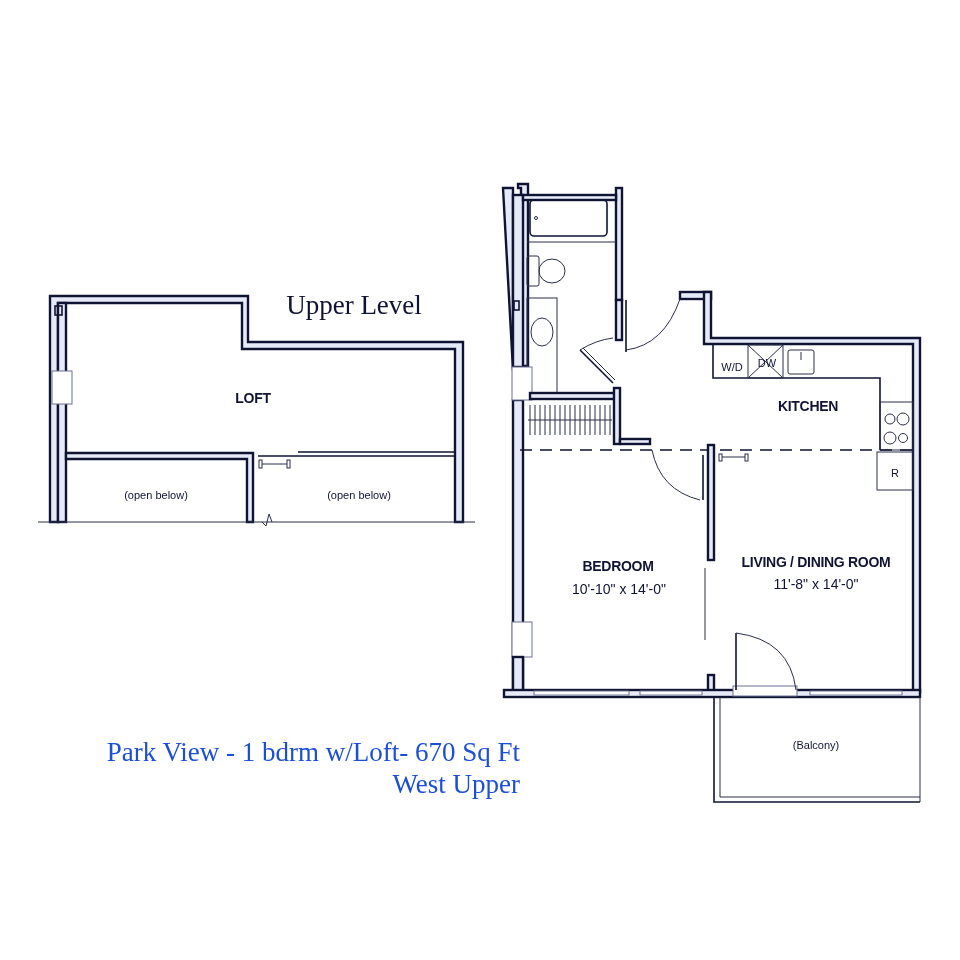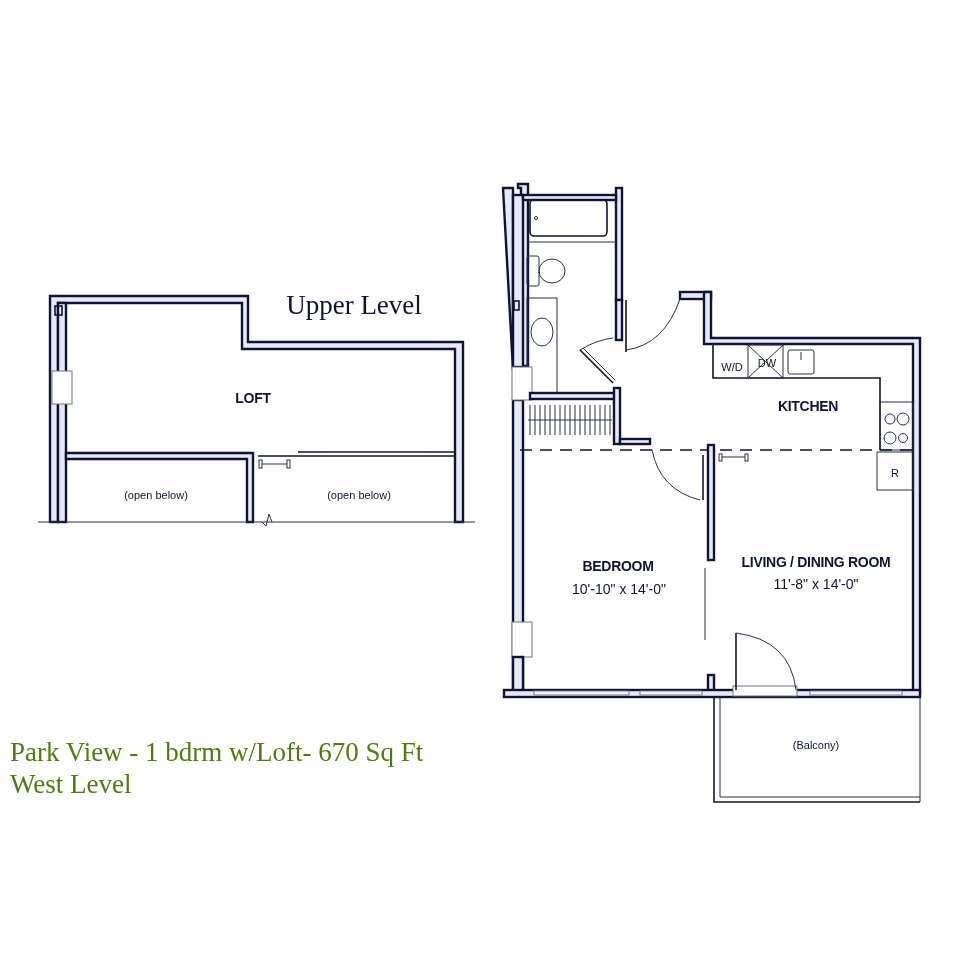--- a/index.html
+++ b/index.html
@@ -8,21 +8,21 @@
   .wall { fill: #e6eaf8; stroke: #0f1433; stroke-width: 2.4; }
   .line { fill: none; stroke: #0f1433; stroke-width: 1.6; }
   .thin { fill: none; stroke: #2a2f4a; stroke-width: 1; }
   .dash { fill: none; stroke: #0f1433; stroke-width: 1.6; stroke-dasharray: 12 8; }
   .win { fill: #ffffff; stroke: #6b7090; stroke-width: 1; }
   .lbl { font-family: "Liberation Sans", sans-serif; fill: #0f1433; }
   .room { font-size: 14px; font-weight: bold; letter-spacing: -0.3px; }
   .dim { font-size: 14px; }
   .small { font-size: 11px; }
   .serif { font-family: "Liberation Serif", serif; fill: #0f1433; }
-  .title { position: absolute; font-family: "Liberation Serif", serif; color: #4d7c0f; text-align: left; }
+  .title { position: absolute; font-family: "Liberation Serif", serif; color: #1d4ed8; text-align: right; }
 </style>
 </head>
 <body>
 
 <svg class="plan" viewBox="0 0 960 960" xmlns="http://www.w3.org/2000/svg">
 
   <g>
 
     <path class="wall" d="M50,296 L248,296 L248,342 L463,342 L463,522 L455,522 L455,349 L242,349 L242,303 L58,303 L58,522 L50,522 Z"></path>
 
@@ -148,14 +148,14 @@
 
     <text class="lbl room" x="816" y="567" text-anchor="middle">LIVING / DINING ROOM</text>
     <text class="lbl dim" x="816" y="589" text-anchor="middle">11'-8" x 14'-0"</text>
 
     <text class="lbl small" x="816" y="749" text-anchor="middle">(Balcony)</text>
   </g>
 </svg>
 
 <div class="title" style="left:10px; top:736px; width:510px;">
   <div style="font-size:27px; line-height:32px;">Park View - 1 bdrm w/Loft- 670 Sq Ft</div>
-  <div style="font-size:27px; line-height:32px;">West Level</div>
+  <div style="font-size:27px; line-height:32px;">West Upper</div>
 </div>
 
 </body></html>

